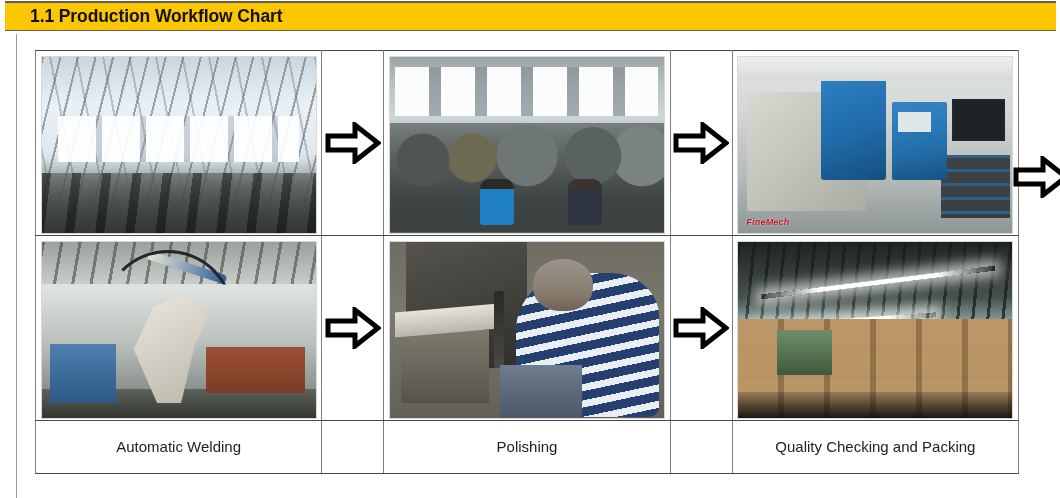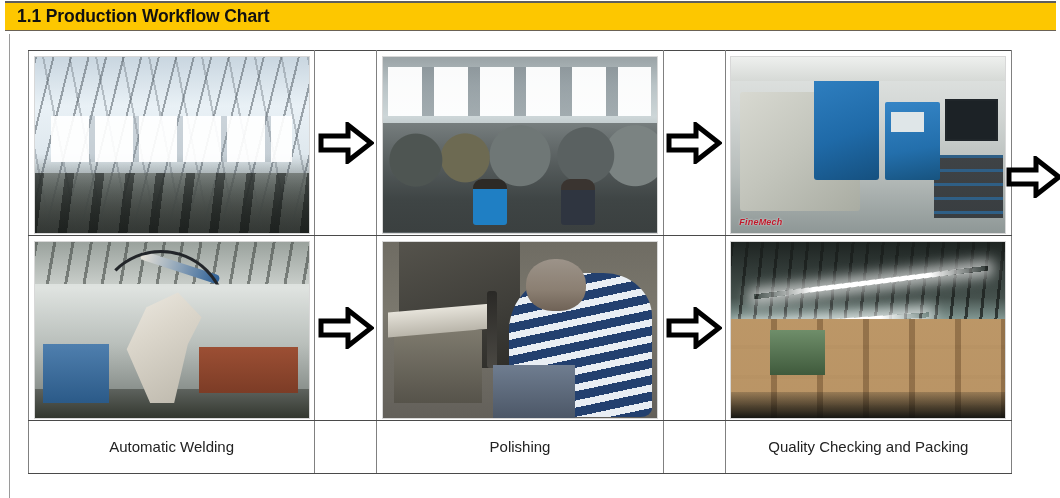--- a/index.html
+++ b/index.html
@@ -32,34 +32,35 @@
   .title-bar {
     position: absolute;
     left: 5px; top: 3px;
     width: 1051px;
     height: 28px;
     background: #fdc700;
     border-bottom: 1px solid #6b6255;
     box-sizing: border-box;
     display: flex;
     align-items: center;
+    padding-left: 13px;
   }
   .title-text {
     padding-left: 12px;
     font-size: 17.5px;
     font-weight: bold;
     letter-spacing: -0.1px;
     color: #111111;
     white-space: nowrap;
   }
 
   
   .sheet {
     position: absolute;
-    left: 4px;
+    left: 11px;
     top: 34px;
     width: 924px;
     height: 464px;
   }
   .left-rail {
     position: absolute;
     left: 5px; top: 0;
     width: 1px; height: 464px;
     background: #9a9a9a;
   }

